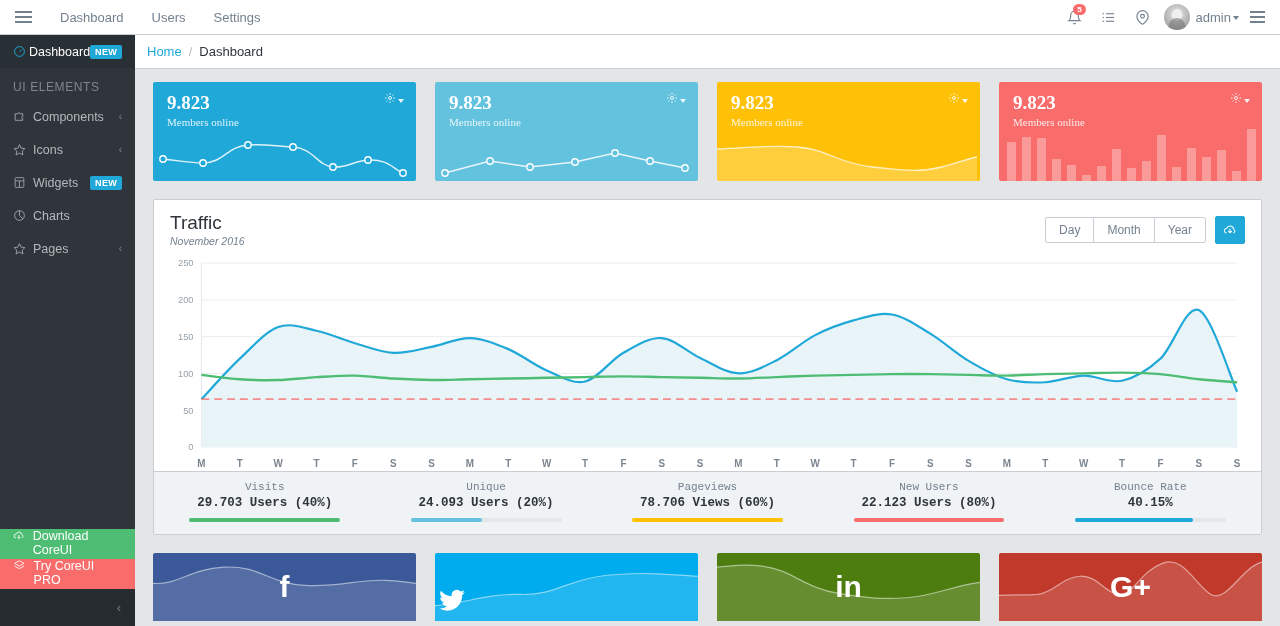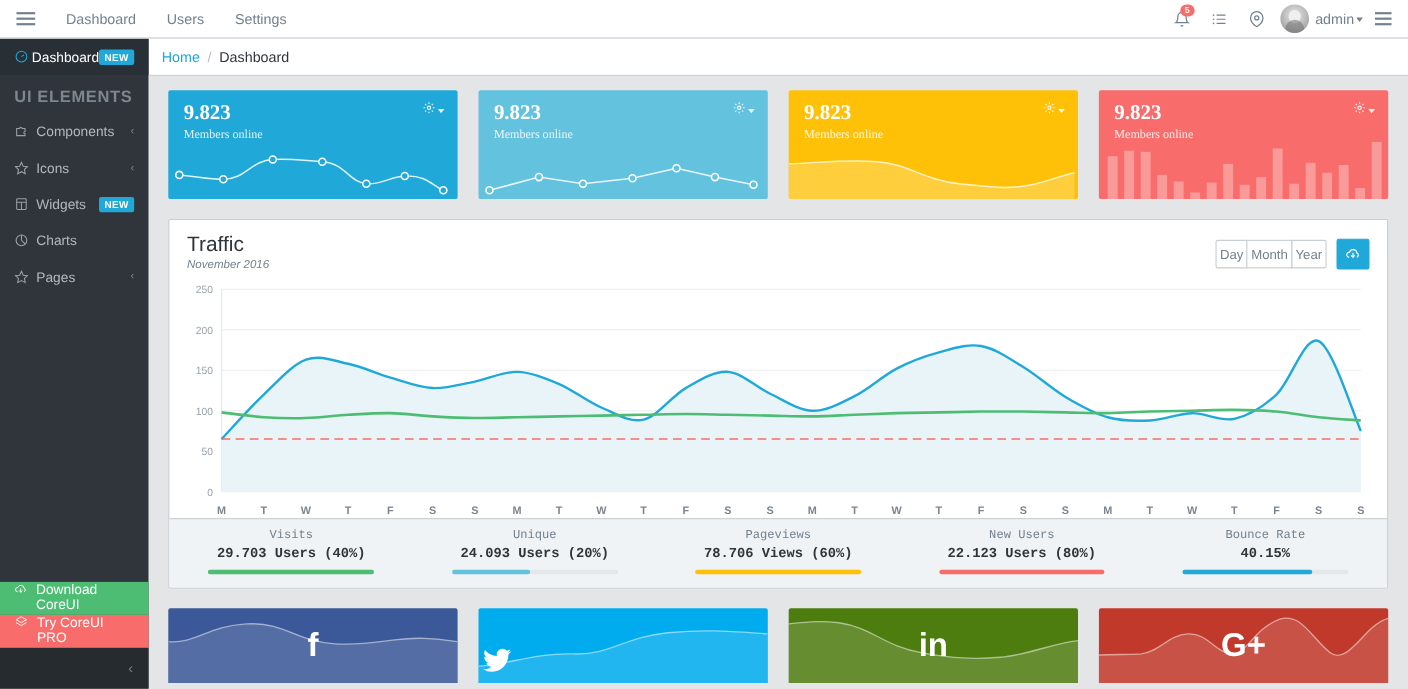--- a/index.html
+++ b/index.html
@@ -82,22 +82,22 @@
   .nav-item.active { background: #20a8d8; color: #fff; background: #282f35; }
   .nav-item.active .nav-icon { color: #20a8d8; }
   .nav-icon { width: 20px; display: inline-flex; align-items: center; color: #9aa0a6; }
   .nav-label { flex: 1; }
   .nav-badge {
     background: #20a8d8; color: #fff; font-size: 9px; font-weight: bold;
     padding: 2px 5px; border-radius: 2px; letter-spacing: .3px;
   }
   .nav-chevron { color: #7e878f; font-size: 10px; }
   .nav-title {
-    padding: 12px 13px 6px; font-size: 15px; color: #7e878f;
-    letter-spacing: .6px; font-weight: bold;
+    padding: 12px 13px 6px; font-size: 12px; color: #7e878f;
+    letter-spacing: .6px; font-weight: normal;
   }
   .sidebar-spacer { flex: 1; }
   .dl-btn {
     height: 30px; display: flex; align-items: flex-start; padding: 0 13px;
     color: #fff; font-size: 12.5px; cursor: pointer; gap: 8px;
   }
   .dl-green { background: #4dbd74; }
   .dl-red { background: #f86c6b; }
   .sidebar-minimizer {
     height: 37px; background: #262b2f; display:flex; align-items:center;
@@ -125,28 +125,28 @@
   .c-lightblue { background: #63c2de; }
   .c-yellow { background: #ffc107; }
   .c-red { background: #f86c6b; }
   .card-num { position: absolute; top: 11px; left: 14px; font-size: 19px; font-weight: bold; line-height: 1; }
   .card-lbl { position: absolute; top: 34px; left: 14px; font-size: 11px; opacity: .85; }
   .card-gear { position: absolute; top: 10px; right: 12px; font-size: 12px; opacity: .9; cursor: pointer; }
   .card-chart { position: absolute; left: 0; right: 0; bottom: 0; height: 60px; }
 
   
   .panel { background: #fff; border: 1px solid #c8ced3; border-radius: 2px; margin-top: 18px; }
-  .panel-head { padding: 12px 16px 4px; display: flex; align-items: center; }
+  .panel-head { padding: 12px 16px 4px; display: flex; align-items: flex-start; }
   .panel-title { font-size: 19px; font-weight: normal; color: #2f353a; line-height: 1.15; }
   .panel-sub { font-size: 10.5px; color: #73818f; margin-top: 1px; font-style: italic; }
   .panel-actions { margin-left: auto; display: flex; align-items: center; gap: 9px; padding-top: 4px; }
   .btn-group { display: flex; }
   .btn-group button {
     background: #fff; border: 1px solid #c8ced3; color: #73818f;
-    font-size: 12px; padding: 5px 3px; cursor: pointer; margin-left: -1px;
+    font-size: 12px; padding: 5px 13px; cursor: pointer; margin-left: -1px;
     font-family: "Liberation Sans", sans-serif;
   }
   .btn-group button:first-child { margin-left: 0; border-radius: 2px 0 0 2px; }
   .btn-group button:last-child { border-radius: 0 2px 2px 0; }
   .btn-dl {
     background: #20a8d8; border: 1px solid #20a8d8; color: #fff;
     width: 30px; height: 28px; border-radius: 2px; cursor: pointer;
     display: flex; align-items: center; justify-content: center;
   }
   .chart-wrap { padding: 4px 14px 0 8px; height: 220px; }

